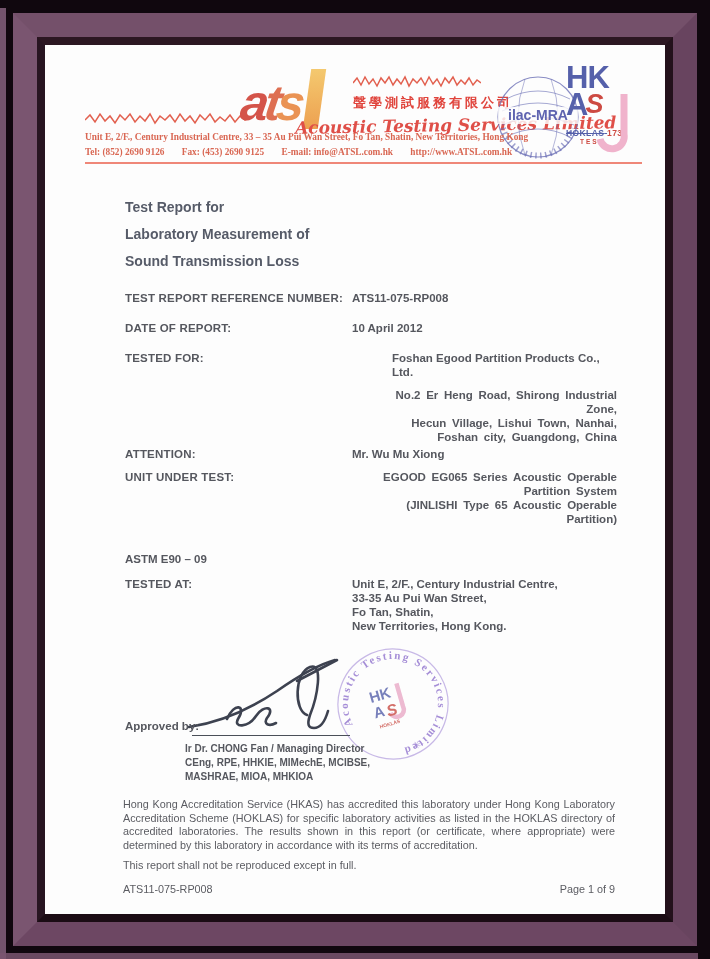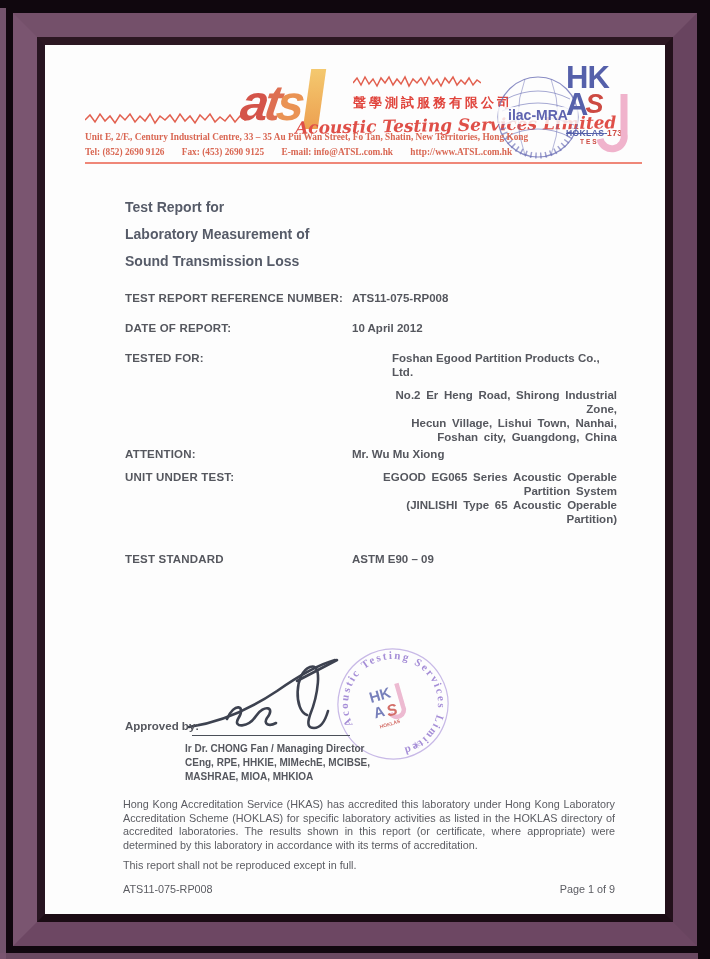--- a/index.html
+++ b/index.html
@@ -168,22 +168,28 @@
             <div class="dval">Mr. Wu Mu Xiong</div>
           </div>
           <div class="drow mb26">
             <div class="dlabel">UNIT UNDER TEST:</div>
             <div class="dval pre just">EGOOD EG065 Series Acoustic Operable
 Partition System
 (JINLISHI Type 65 Acoustic Operable
 Partition)</div>
           </div>
           <div class="drow mb11">
-            <div class="dlabel">TEST STANDARD</div>
             <div class="dval">ASTM E90 – 09</div>
+          </div>
+          <div class="drow">
+            <div class="dlabel">TESTED AT:</div>
+            <div class="dval pre">Unit E, 2/F., Century Industrial Centre,
+33-35 Au Pui Wan Street,
+Fo Tan, Shatin,
+New Territories, Hong Kong.</div>
           </div>
         </div>
 
         <svg class="sig-svg" width="170" height="88" viewBox="0 0 170 88">
           <g fill="none" stroke="#3d4250" stroke-width="2.6" stroke-linecap="round">
             <path d="M4,76 C32,72 62,60 92,40 C112,26 132,14 150,9"></path>
             <path d="M42,68 c7,-17 20,-14 11,0 c-5,9 10,9 18,-3 c8,-12 20,-9 11,2 c-4,6 2,9 9,5"></path>
             <path d="M122,64 c-13,-4 -13,-42 3,-48 c14,-5 7,31 0,48 c-3,9 -2,13 4,13 c8,0 12,-10 14,-17"></path>
             <path d="M112,30 l40,-21"></path>
           </g>

